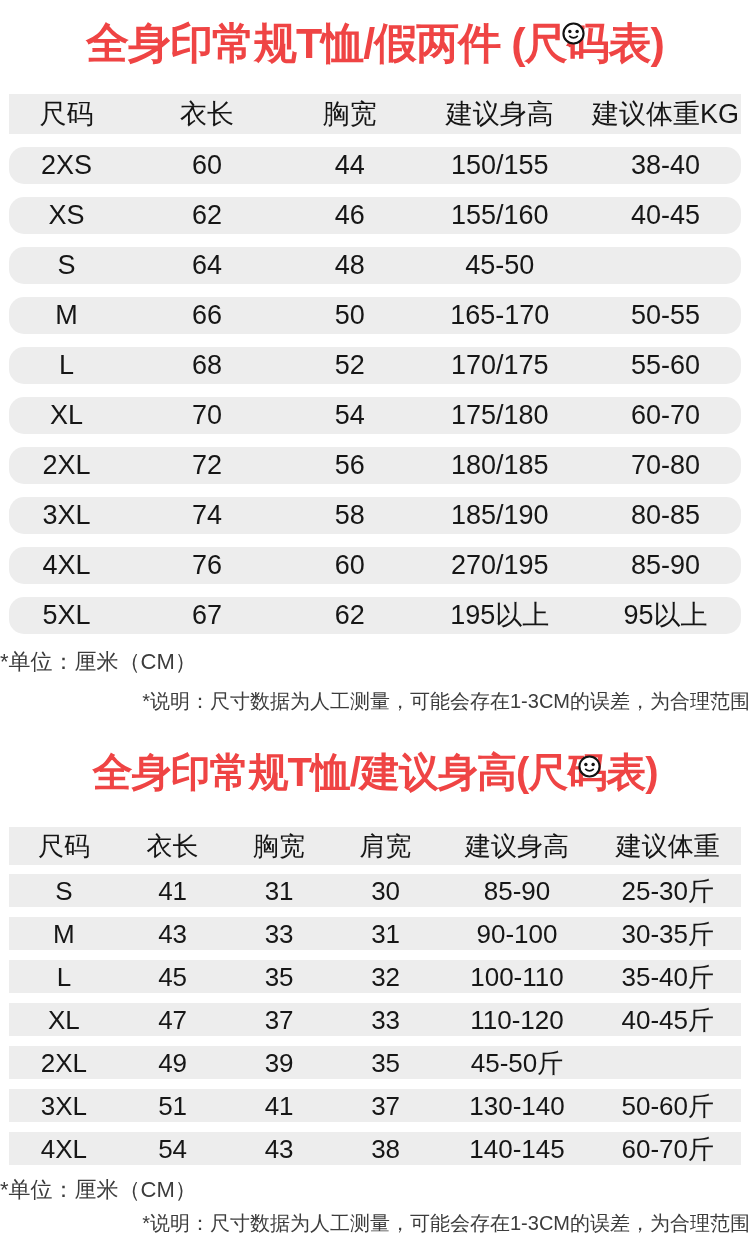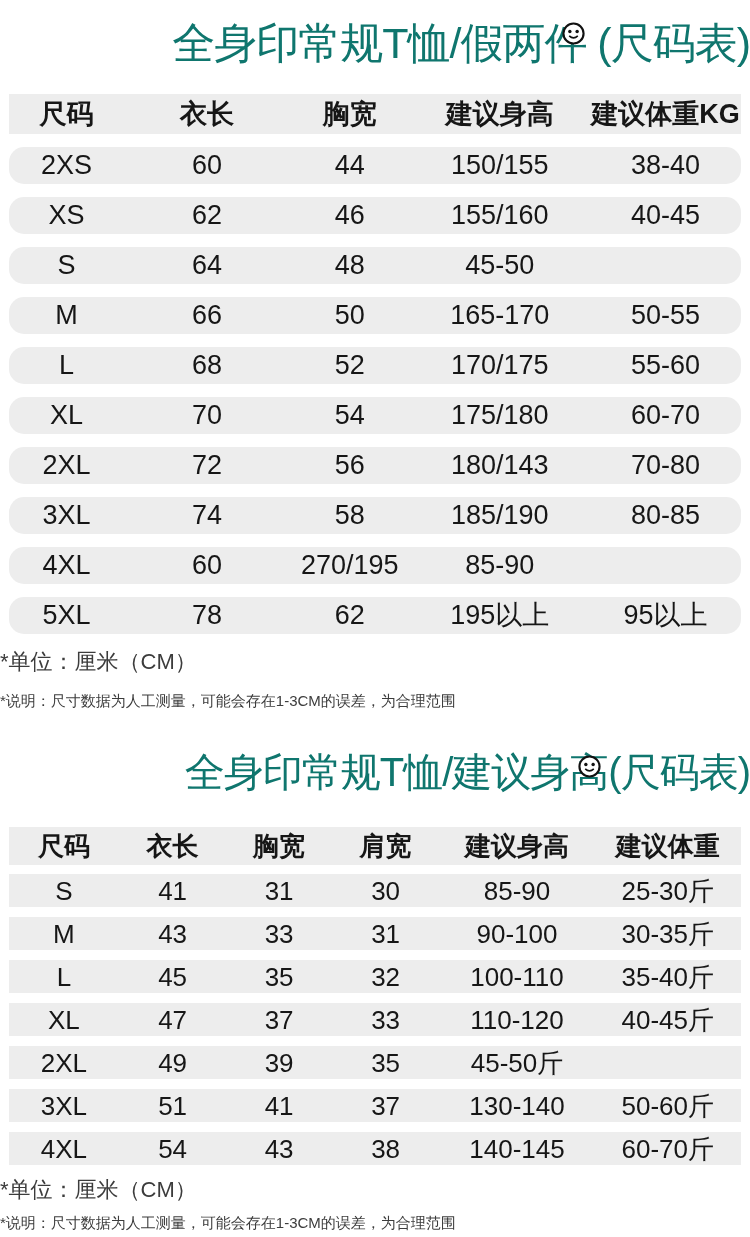--- a/index.html
+++ b/index.html
@@ -12,25 +12,24 @@
     font-family: "Liberation Sans", "DejaVu Sans", sans-serif;
     color: #141414;
   }
   .page { width: 750px; height: 1237px; position: relative; }
 
   
   .section-header { position: relative; text-align: center; }
   .section-title {
     font-size: 43px;
     line-height: 58px;
-    font-weight: 400;
-    color: #0f766e;
+    font-weight: 700;
+    color: #ef4444;
     letter-spacing: -1px;
     white-space: nowrap;
-    text-align: right;
   }
   .section-header.adult { padding-top: 14px; margin-bottom: 22px; }
   .section-header.kids  { margin-top: 26px;  margin-bottom: 26px; }
   .section-header.kids .section-title { font-size: 40px; line-height 56px; }
 
   .watermark-badge {
     position: absolute;
     width: 23px; height: 23px;
     pointer-events: none;
   }
@@ -52,32 +51,32 @@
   .adult-table .tdata-row { height: 37px; margin-bottom: 13px; border-radius: 15px; }
   .kids-table  .thead-row { height: 38px; margin-bottom: 9px; }
   .kids-table  .tdata-row { height: 33px; margin-bottom: 10px; }
 
   .tcell {
     font-size: 27px;
     color: #161616;
     white-space: nowrap;
     line-height: 1;
   }
-  .thead-row .tcell { font-weight: 700; }
+  .thead-row .tcell { font-weight: 400; }
   .kids-table .tcell { font-size: 26px; }
 
   
   .unit-note {
     font-size: 22px;
     line-height: 30px;
     color: #3c3c3c;
   }
   .disclaimer-note {
-    text-align: left;
-    font-size: 15px;
+    text-align: right;
+    font-size: 20px;
     line-height: 32px;
     color: #3c3c3c;
   }
   .adult-notes .unit-note { margin-top: 12px; }
   .adult-notes .disclaimer-note { margin-top: 8px; }
   .kids-notes .unit-note { margin-top: 10px; }
   .kids-notes .disclaimer-note { margin-top: 2px; }
 </style>
 </head>
 <body>
@@ -142,39 +141,40 @@
         <div class="tcell">XL</div>
         <div class="tcell">70</div>
         <div class="tcell">54</div>
         <div class="tcell">175/180</div>
         <div class="tcell">60-70</div>
       </div>
       <div class="trow tdata-row">
         <div class="tcell">2XL</div>
         <div class="tcell">72</div>
         <div class="tcell">56</div>
-        <div class="tcell">180/143</div>
+        <div class="tcell">180/185</div>
         <div class="tcell">70-80</div>
       </div>
       <div class="trow tdata-row">
         <div class="tcell">3XL</div>
         <div class="tcell">74</div>
         <div class="tcell">58</div>
         <div class="tcell">185/190</div>
         <div class="tcell">80-85</div>
       </div>
       <div class="trow tdata-row">
         <div class="tcell">4XL</div>
+        <div class="tcell">76</div>
         <div class="tcell">60</div>
         <div class="tcell">270/195</div>
         <div class="tcell">85-90</div>
       </div>
       <div class="trow tdata-row">
         <div class="tcell">5XL</div>
-        <div class="tcell">78</div>
+        <div class="tcell">67</div>
         <div class="tcell">62</div>
         <div class="tcell">195以上</div>
         <div class="tcell">95以上</div>
       </div>
     </div>
 
   <div class="adult-notes">
     <div class="unit-note">*单位：厘米（CM）</div>
     <div class="disclaimer-note">*说明：尺寸数据为人工测量，可能会存在1-3CM的误差，为合理范围</div>
   </div>

